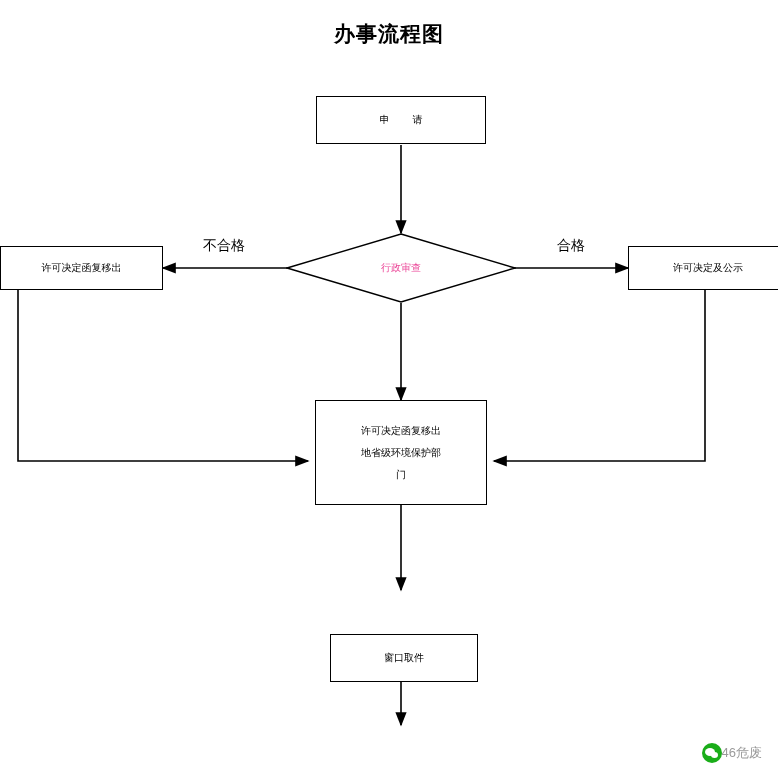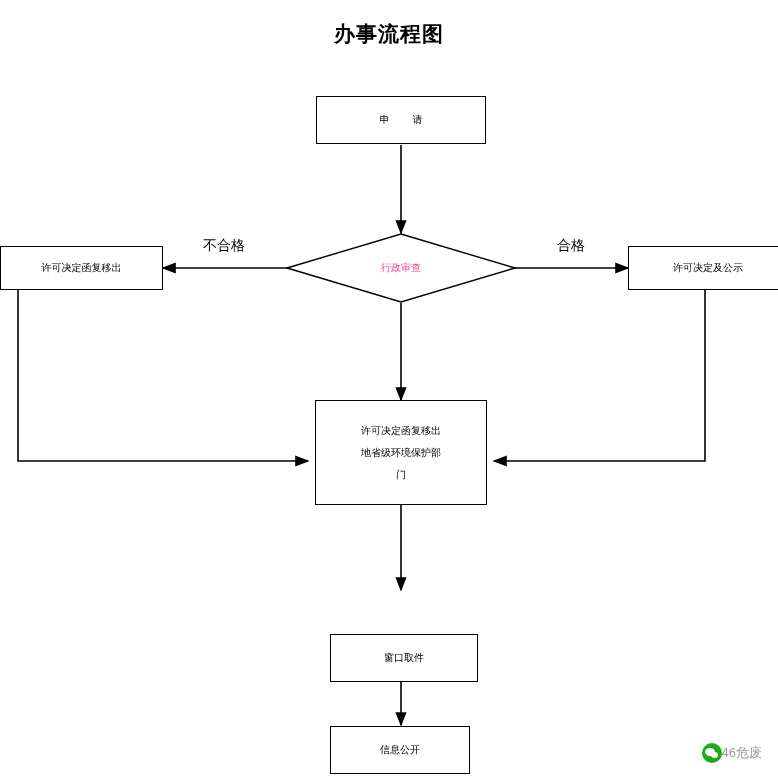--- a/index.html
+++ b/index.html
@@ -157,21 +157,20 @@
   <div class="box" style="left:0px; top:246px; width:163px; height:44px;">许可决定函复移出</div>
 
   <div class="box" style="left:628px; top:246px; width:160px; height:44px;">许可决定及公示</div>
 
   <div class="box" style="left:315px; top:400px; width:172px; height:105px; padding:0 10px;">许可决定函复移出
 地省级环境保护部
 门</div>
 
   <div class="box" style="left:330px; top:590px; width:148px; height:48px;margin-top:44px;">窗口取件</div>
 
-  <div class="box" style="left:330px; top:726px; width:140px; height:48px;">信息公开</div>
 
   <div class="edge-label" style="left:203px; top:237px;">不合格</div>
 
   <div class="edge-label" style="left:557px; top:237px;">合格</div>
 
   <div class="wm">
     <span class="wm-logo"></span>
     <span>46危废</span>
   </div>
 

